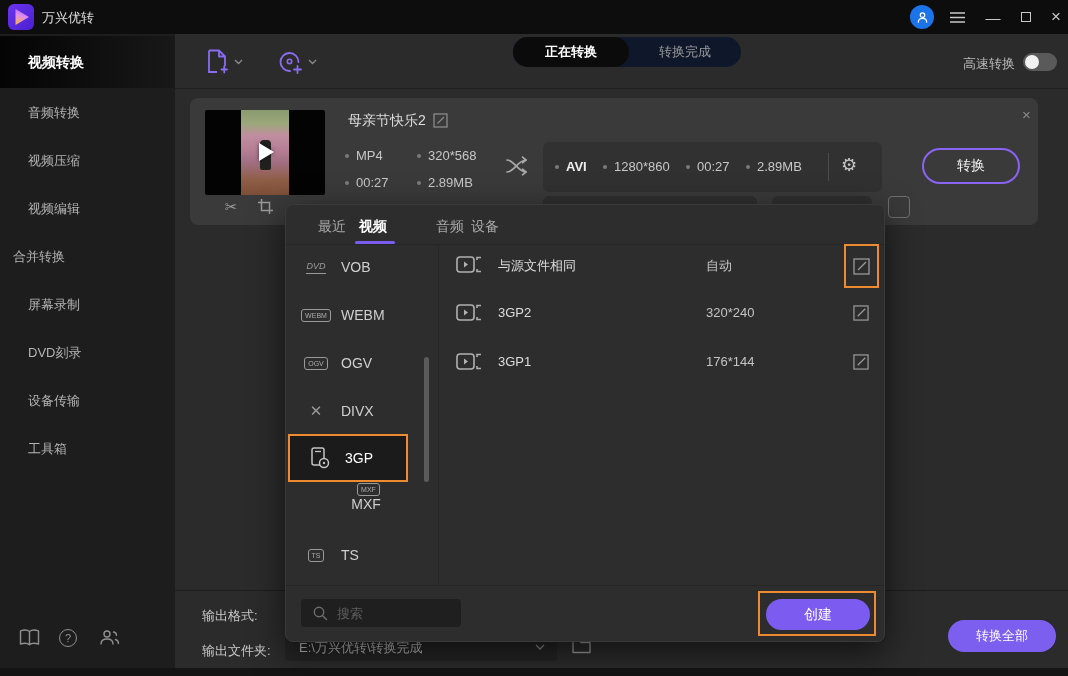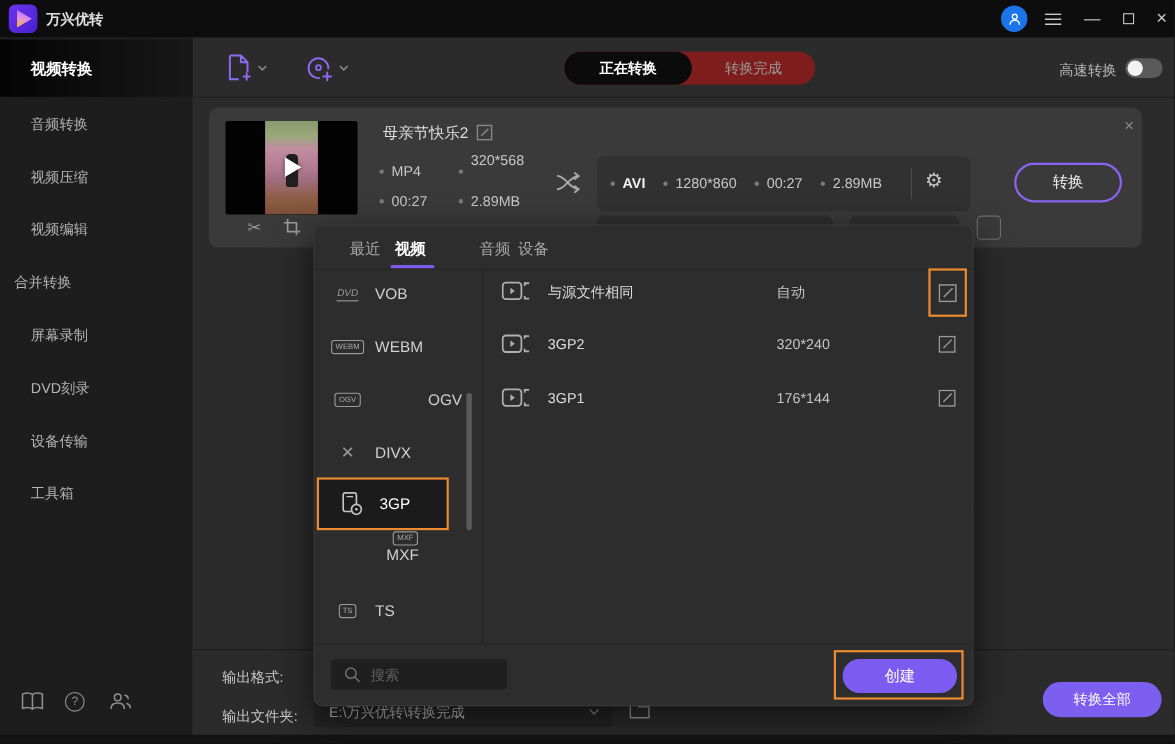--- a/index.html
+++ b/index.html
@@ -8,40 +8,40 @@
   .win { position:relative; width:1068px; height:676px; background:#2b2b2b; overflow:hidden; }
   .abs { position:absolute; }
 
   
   .titlebar { position:absolute; left:0; top:0; width:1068px; height:34px; background:#0d0d0d; }
   .logo { position:absolute; left:8px; top:4px; width:26px; height:26px; border-radius:6px;
           background:linear-gradient(135deg,#6a35ee,#4a1fd0); }
   .logo .tri { position:absolute; left:6px; top:5px; width:15px; height:16px;
           background:linear-gradient(200deg,#b06cf8 15%,#e08cf0 45%,#f5b24a 90%);
           clip-path:polygon(10% 0,100% 50%,10% 100%); }
-  .app-title { position:absolute; left:42px; top:9px; font-size:13px; color:#e0e0e0;font-weight:bold; }
+  .app-title { position:absolute; left:42px; top:9px; font-size:13px; color:#e0e0e0; }
   .avatar { position:absolute; left:910px; top:5px; width:24px; height:24px; border-radius:50%;
             background:#1b74e8; color:#fff; display:flex; align-items:center; justify-content:center; }
   .tb-ic { position:absolute; top:8px; width:18px; height:18px; color:#c8c8c8; display:flex;
            align-items:center; justify-content:center; font-size:15px; }
 
   
   .sidebar { position:absolute; left:0; top:34px; width:175px; height:634px; background:#1d1d1d; }
   .side-item { position:absolute; left:0; width:175px; height:44px; line-height:44px;
                padding-left:28px; font-size:13px; color:#b4b4b4; cursor:default; }
   .side-item.active { height:52px; line-height:52px; background:linear-gradient(90deg,#040404,#181818);
                       color:#ffffff; font-weight:bold; font-size:14px; }
   .side-foot { position:absolute; bottom:22px; color:#8f8f8f; }
 
   
   .toolbar-line { position:absolute; left:175px; top:88px; width:893px; height:1px; background:#1f1f1f; }
   .purple-ic { color:#8a6cf0; }
   .chev { color:#8a8a8a; }
-  .tabs-wrap { position:absolute; left:513px; top:47px; width:228px; height:30px;
-               background:#7f1d1d; border-radius:15px; }
+  .tabs-wrap { position:absolute; left:513px; top:37px; width:228px; height:30px;
+               background:#0f172a; border-radius:15px; }
   .tab-active { position:absolute; left:0; top:0; width:116px; height:30px; background:#0b0b0b;
                 border-radius:15px; color:#fff; font-weight:bold; font-size:13px;
                 display:flex; align-items:center; justify-content:center; }
   .tab-idle { position:absolute; left:116px; top:0; width:112px; height:30px; color:#9a9a9a;
               font-size:13px; display:flex; align-items:center; justify-content:center; }
   .speed-label { position:absolute; left:963px; top:55px; font-size:13px; color:#bbbbbb; }
   .toggle { position:absolute; left:1023px; top:53px; width:34px; height:18px; border-radius:9px; background:#5a5a5a; }
   .toggle .knob { position:absolute; left:2px; top:2px; width:14px; height:14px; border-radius:50%; background:#f2f2f2; }
 
   
@@ -212,21 +212,21 @@
     <div class="abs" style="left:243px;top:15px;">
       <svg width="15" height="15" viewBox="0 0 15 15">
           <rect x="1" y="1" width="13" height="13" fill="none" stroke="#8a8a8a" stroke-width="1.3"></rect>
           <path d="M4.5 10.5 L11 4" stroke="#8a8a8a" stroke-width="1.3"></path>
         </svg>
     </div>
 
     <span class="dot abs" style="left:155px;top:56px;"></span>
     <span class="meta abs" style="left:166px;top:50px;">MP4</span>
     <span class="dot abs" style="left:227px;top:56px;"></span>
-    <span class="meta abs" style="left:238px;top:40px;text-align:center;">320*568</span>
+    <span class="meta abs" style="left:238px;top:50px;text-align:center;">320*568</span>
     <span class="dot abs" style="left:155px;top:83px;"></span>
     <span class="meta abs" style="left:166px;top:77px;">00:27</span>
     <span class="dot abs" style="left:227px;top:83px;"></span>
     <span class="meta abs" style="left:238px;top:77px;">2.89MB</span>
 
     <div class="abs" style="left:316px;top:58px;">
       <svg width="26" height="20" viewBox="0 0 26 20">
           <path d="M1 4 C8 4 12 16 20 16 M1 16 C8 16 12 4 20 4" fill="none" stroke="#a8a8a8" stroke-width="1.7" stroke-linecap="round"></path>
           <path d="M20 16 l-3.5 -2.8 M20 16 l-3.5 2.8 M20 4 l-3.5 -2.8 M20 4 l-3.5 2.8" stroke="#a8a8a8" stroke-width="1.7" stroke-linecap="round"></path>
         </svg>
@@ -268,21 +268,21 @@
           <span style="font-size:9px;color:#9a9a9a;border-bottom:1px solid #9a9a9a;padding-bottom:2px;font-style:italic;">DVD</span>
         </span>
       <span class="fmt-label">VOB</span>
     </div>
     <div class="fmt-row" style="top:86px;">
       <span class="fmt-ic">
           <span class="fmt-badge">WEBM</span>
         </span>
       <span class="fmt-label">WEBM</span>
     </div>
-    <div class="fmt-row" style="top:134px;gap:48px;">
+    <div class="fmt-row" style="top:134px;">
       <span class="fmt-ic">
           <span class="fmt-badge">OGV</span>
         </span>
       <span class="fmt-label">OGV</span>
     </div>
     <div class="fmt-row" style="top:182px;">
       <span class="fmt-ic">
           <span style="font-size:15px;color:#9a9a9a;">✕</span>
         </span>
       <span class="fmt-label">DIVX</span>

